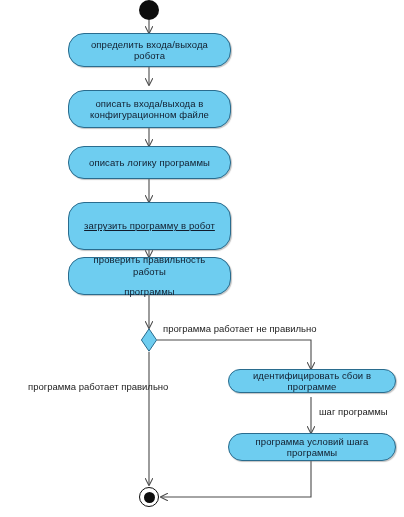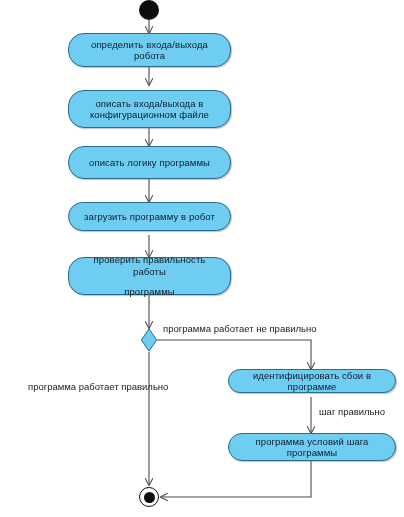--- a/index.html
+++ b/index.html
@@ -129,42 +129,42 @@
 
   <div class="node" style="left:68px; top:90px; width:163px; height:38px; flex-direction:column; justify-content:center;">
     <span>описать входа/выхода в</span>
     <span>конфигурационном файле</span>
   </div>
 
   <div class="node" style="left:68px; top:146px; width:163px; height:33px;">
     <span>описать логику программы</span>
   </div>
 
-  <div class="node" style="left:68px; top:202px; width:163px; height:29px;">
+  <div class="node" style="left:68px; top:202px; width:163px; height:48px;text-decoration:underline;">
     <span>загрузить программу в робот</span>
   </div>
 
   <div class="node" style="left:68px; top:257px; width:163px; height:38px; flex-direction:column; justify-content:center;gap:9px;">
     <span>проверить правильность работы</span>
     <span>программы</span>
   </div>
 
   <svg class="decision-node" style="left:140px; top:328px;" width="18" height="24" viewBox="0 0 18 24" xmlns="http://www.w3.org/2000/svg">
     <polygon points="9,0.8 16.6,12 9,23.2 1.4,12" fill="#6ecdf0" stroke="#2a6c8e" stroke-width="1"></polygon>
   </svg>
 
   <div class="edge-label" style="left:163px; top:323px;">программа работает не правильно</div>
 
   <div class="edge-label" style="left:28px; top:381px;">программа работает правильно</div>
 
   <div class="node" style="left:228px; top:369px; width:168px; height:24px;">
     <span>идентифицировать сбои в программе</span>
   </div>
 
-  <div class="edge-label" style="left:319px; top:406px;">шаг правильно</div>
+  <div class="edge-label" style="left:319px; top:406px;">шаг программы</div>
 
   <div class="node" style="left:228px; top:433px; width:168px; height:28px;">
     <span>программа условий шага программы</span>
   </div>
 
   <div class="end-node" style="left:139px; top:487px;"></div>
 
 </div>
 
 </body></html>

